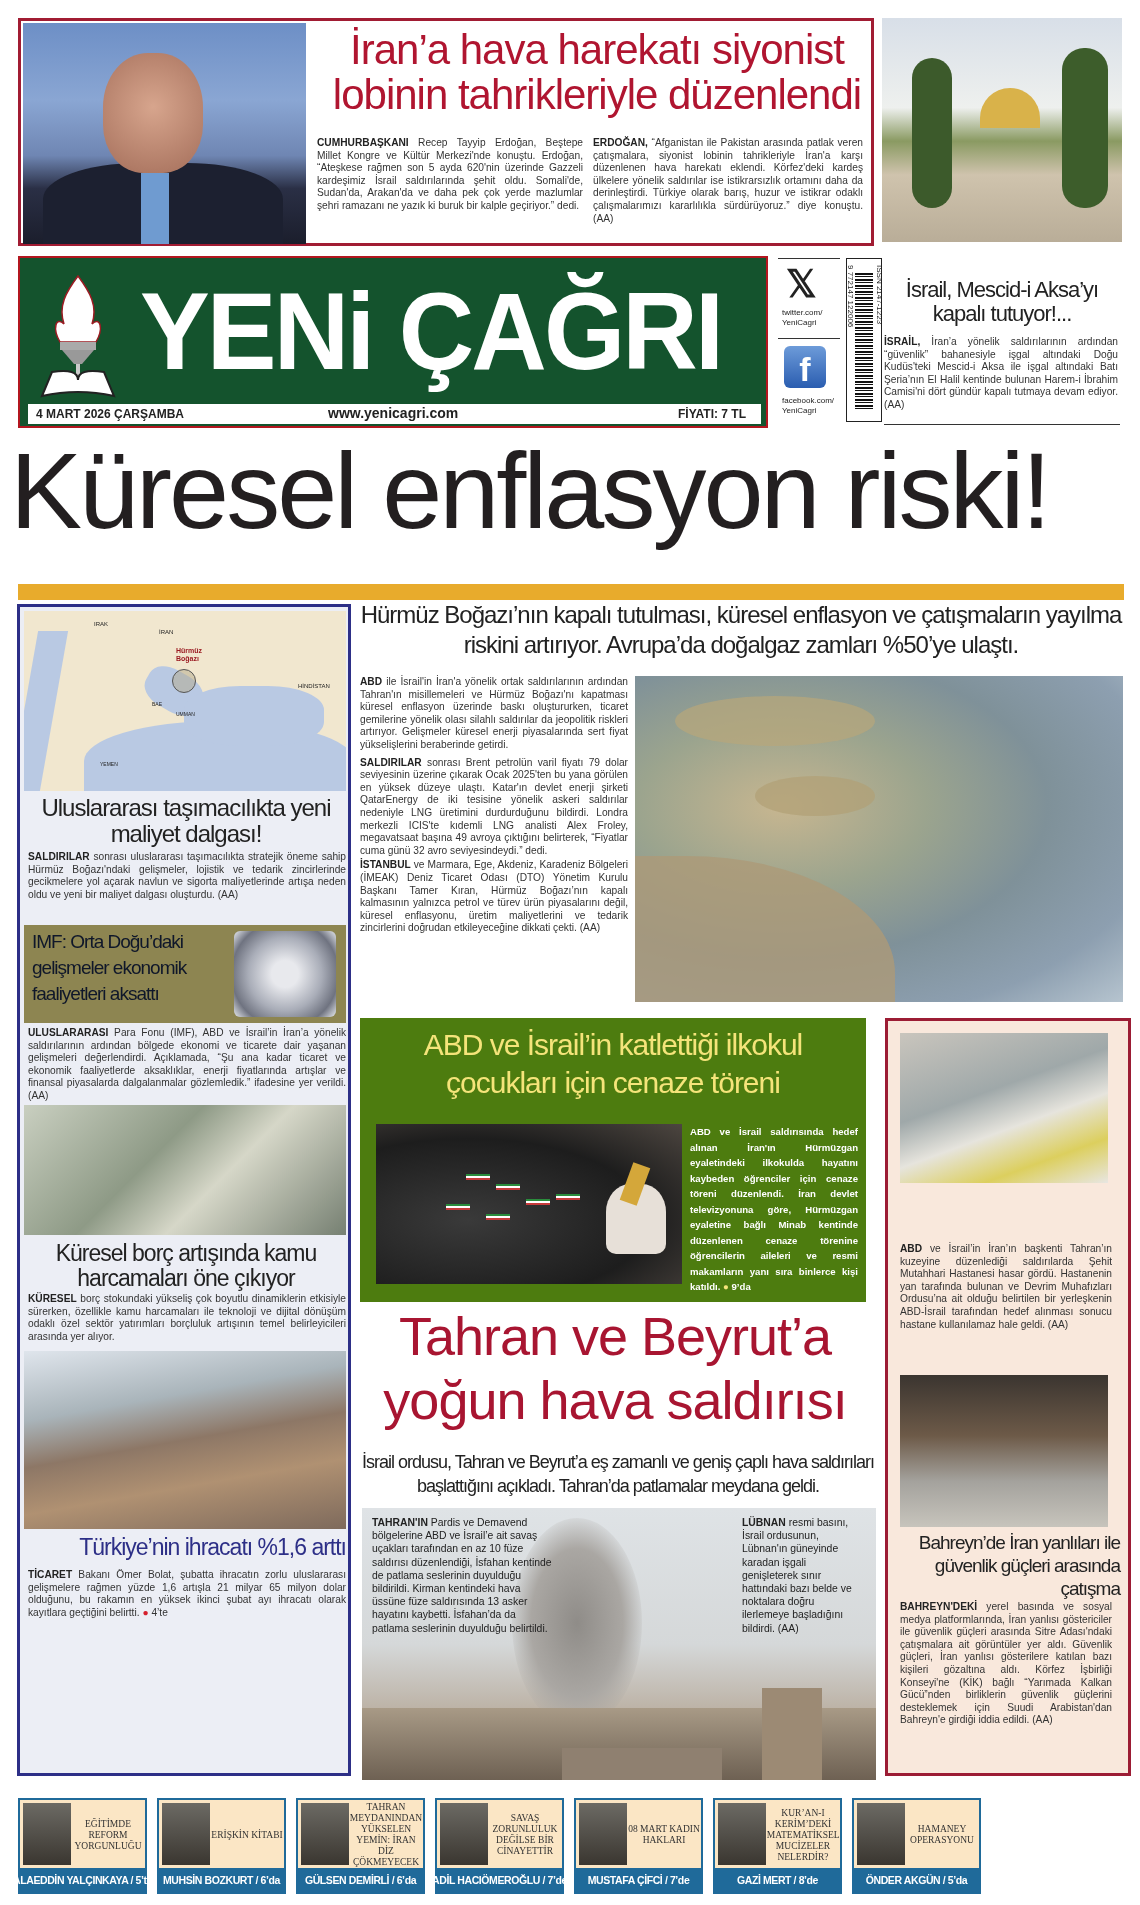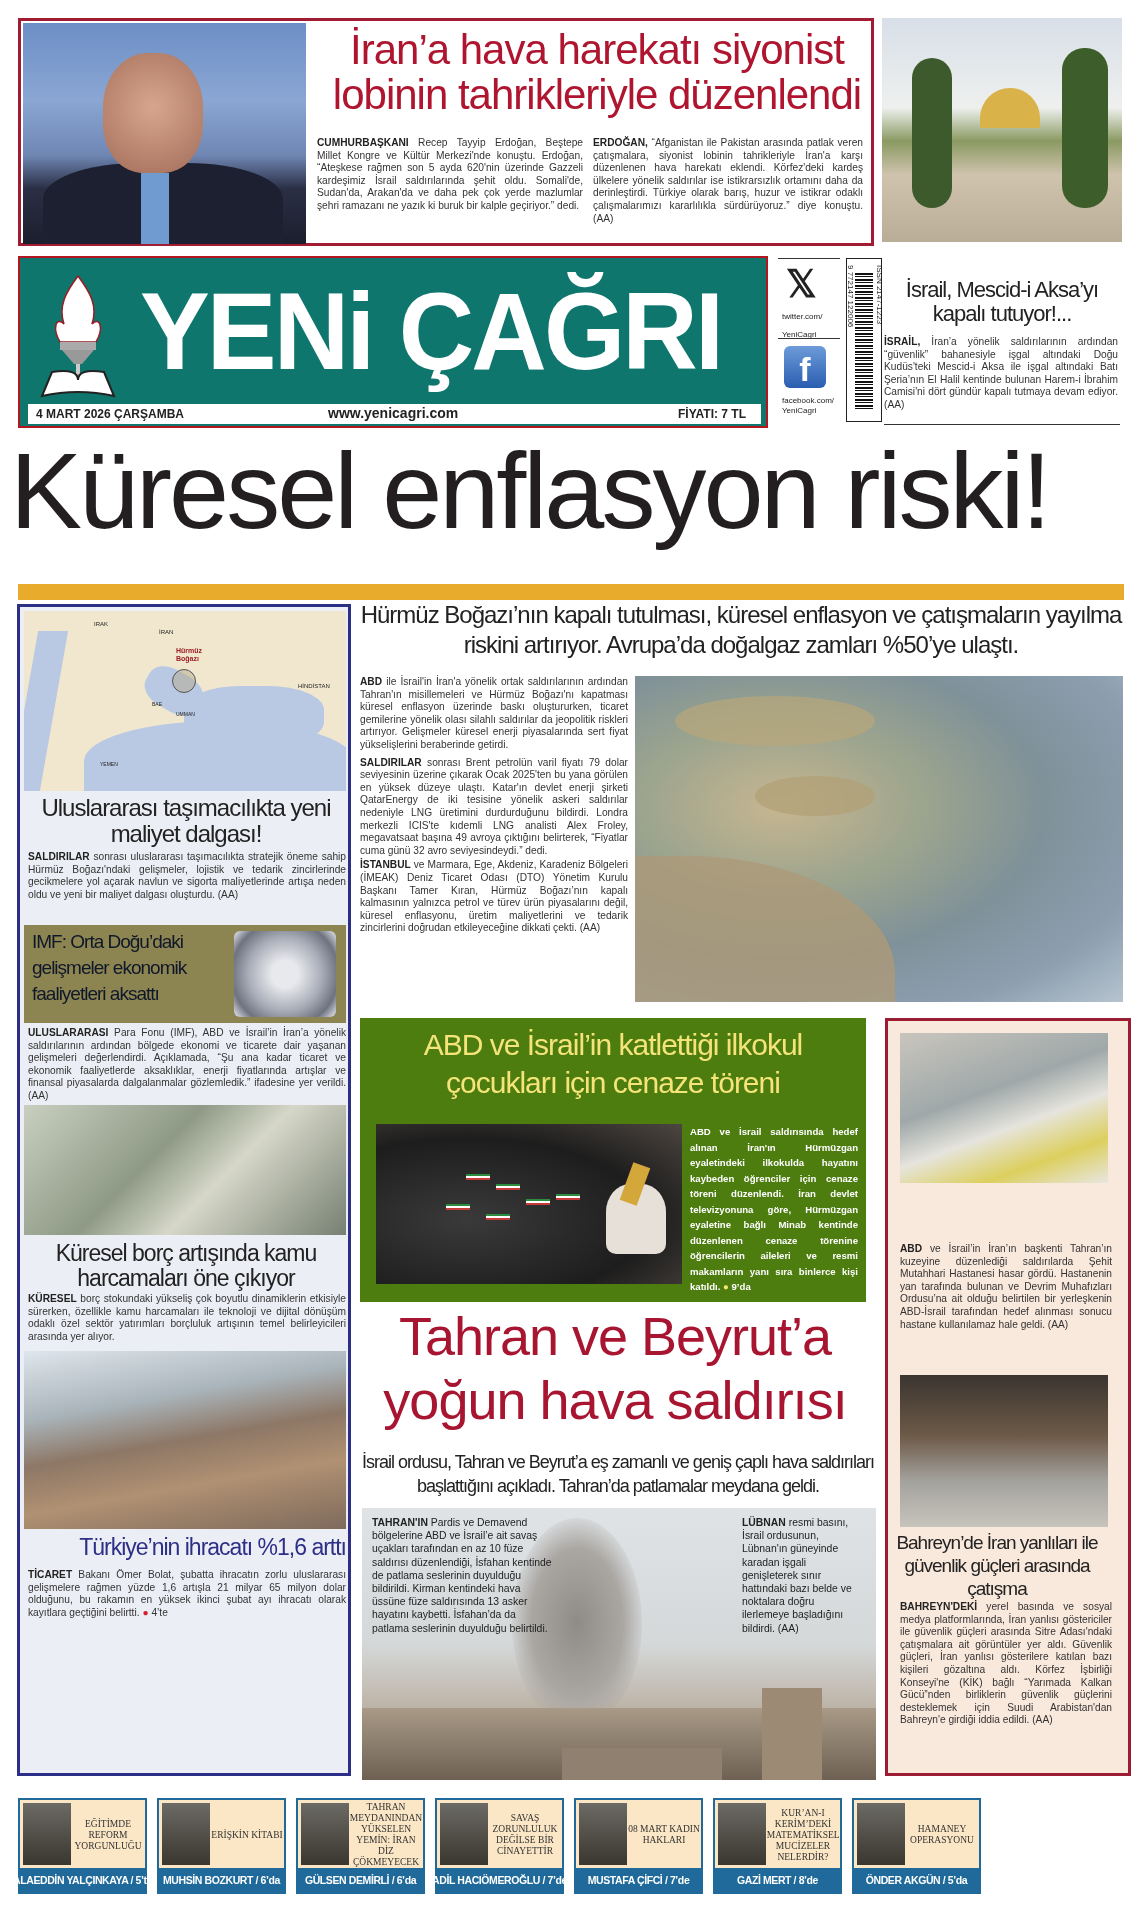--- a/index.html
+++ b/index.html
@@ -17,21 +17,21 @@
 .suit{position:absolute;left:20px;top:140px;width:240px;height:90px;border-radius:40% 40% 0 0;background:#1c2030}
 .tie{position:absolute;left:118px;top:150px;width:28px;height:75px;background:#6f9bd0}
 #top-headline{left:296px;top:6px;width:560px;text-align:center;color:#b01530;font-size:42px;line-height:45px}
 #top-col1{left:296px;top:116px;width:266px}
 #top-col2{left:572px;top:116px;width:270px}
 #aksa-photo{left:882px;top:18px;width:240px;height:224px;background:linear-gradient(180deg,#d8dfe8 0%,#eef0ee 40%,#8a9a62 55%,#cfc3ad 70%,#b9ad98 100%)}
 .dome{position:absolute;left:98px;top:70px;width:60px;height:40px;border-radius:30px 30px 0 0;background:#d9b24a}
 .tree1{position:absolute;left:30px;top:40px;width:40px;height:150px;border-radius:20px;background:#3c5a2b}
 .tree2{position:absolute;left:180px;top:30px;width:46px;height:160px;border-radius:22px;background:#3d5d2b}
 
-#masthead{left:18px;top:256px;width:750px;height:172px;background:#0f766e;border:2px solid #b3161f}
+#masthead{left:18px;top:256px;width:750px;height:172px;background:#14532d;border:2px solid #b3161f}
 #masthead-logo-text{left:120px;top:8px;color:#fff;font-size:110px;line-height:130px;font-weight:bold;letter-spacing:-3px;transform:scaleX(0.95);transform-origin:left}
 #masthead-torch{left:18px;top:14px;width:80px;height:130px}
 #masthead-bar{left:8px;top:146px;width:733px;height:20px;background:#fff;font-size:12px;font-weight:bold}
 #social{left:778px;top:258px;width:62px;height:164px}
 #issn{left:846px;top:258px;width:36px;height:164px;border:1px solid #222;background:#fff}
 #aksa-headline{left:882px;top:278px;width:240px;text-align:center;font-size:22px;line-height:24px}
 #aksa-body{left:884px;top:336px;width:234px}
 
 #main-headline{left:10px;top:432px;width:1120px;font-size:108px;line-height:118px;color:#231f20;white-space:nowrap;letter-spacing:-3px}
 #gold-bar{left:18px;top:584px;width:1106px;height:16px;background:#e8ab2c}
@@ -67,21 +67,21 @@
 #smoke-photo{left:362px;top:1508px;width:514px;height:272px;background:linear-gradient(180deg,#dfe3e6 0%,#d5d8d9 50%,#b6a999 80%,#8b7b6a 100%)}
 .plume{position:absolute;left:150px;top:10px;width:130px;height:210px;border-radius:50%;background:radial-gradient(ellipse,#8f8c88 0%,#aaa7a3 50%,rgba(220,220,220,0) 75%)}
 #smoke-left{left:10px;top:8px;width:180px;font-size:10.4px;line-height:13.2px;color:#222}
 #smoke-right{left:380px;top:8px;width:120px;font-size:10.4px;line-height:13.2px;color:#222}
 
 #right-col{left:885px;top:1018px;width:246px;height:758px;border:3px solid #9c1c34;background:#f9e8dc}
 #hospital-photo{left:12px;top:12px;width:208px;height:150px;background:linear-gradient(160deg,#c9c5bd 0%,#9fa8a9 40%,#e6e4dd 60%,#dccf5e 80%,#e8e6e2 100%)}
 #right-h1{left:8px;top:168px;width:218px;text-align:center;font-size:21px;line-height:25px}
 #right-b1{left:12px;top:222px;width:212px}
 #bahrain-photo{left:12px;top:354px;width:208px;height:152px;background:linear-gradient(180deg,#3b3530 0%,#6d5a48 40%,#a4a29d 70%,#c7c4bc 100%)}
-#right-h2{left:0;top:510px;width:218px;text-align:center;font-size:19px;line-height:23px}
+#right-h2{left:14px;top:510px;width:218px;text-align:right;font-size:19px;line-height:23px}
 #right-b2{left:12px;top:580px;width:212px}
 
 #columnists{left:18px;top:1798px;width:1106px;height:96px;display:flex;gap:10px}
 .colbox{width:129px;height:96px;border:2px solid #1f6a9a;background:#fbe6c5;position:relative}
 .colbox .pic{position:absolute;left:3px;top:3px;width:48px;height:62px;background:linear-gradient(180deg,#6c6a64,#3a3630)}
 .colbox .topic{position:absolute;left:52px;top:4px;width:72px;height:62px;display:flex;align-items:center;justify-content:center;text-align:center;font-family:"Liberation Serif",serif;font-size:9.5px;line-height:11px;color:#333}
 .colbox .name{position:absolute;left:0;bottom:0;width:125px;height:24px;background:#1f6a9a;color:#fff;font-size:10.5px;font-weight:bold;display:flex;align-items:center;justify-content:center;white-space:nowrap;letter-spacing:-0.4px}
 </style>
 </head>
 <body>
@@ -118,21 +118,21 @@
   <div id="masthead-bar" class="abs">
     <span class="abs" style="left:8px;top:3px">4 MART 2026 ÇARŞAMBA</span>
     <span class="abs" style="left:300px;top:1px;font-size:14px">www.yenicagri.com</span>
     <span class="abs" style="left:650px;top:3px">FİYATI: 7 TL</span>
   </div>
 </div>
 
 <div id="social" class="abs">
   <div style="border-top:1px solid #333;height:0"></div>
   <div class="abs" style="left:8px;top:6px;font-size:38px;line-height:40px;font-weight:bold">𝕏</div>
-  <div class="abs" style="left:4px;top:50px;font-size:8px;line-height:18px;width:56px">twitter.com/ YeniCagri</div>
+  <div class="abs" style="left:4px;top:50px;font-size:8px;line-height:10px;width:56px">twitter.com/ YeniCagri</div>
   <div class="abs" style="left:0;top:80px;width:62px;border-top:1px solid #333"></div>
   <div class="abs" style="left:6px;top:88px;width:42px;height:42px;background:linear-gradient(#6d9bd9,#2a5db0);border-radius:6px;color:#fff;font-size:34px;font-weight:bold;text-align:center;line-height:46px">f</div>
   <div class="abs" style="left:4px;top:138px;font-size:8px;line-height:10px;width:56px">facebook.com/ YeniCagri</div>
 </div>
 
 <div id="issn" class="abs">
   <div class="abs" style="left:8px;top:14px;width:18px;height:136px;background:repeating-linear-gradient(180deg,#111 0 2px,#fff 2px 3px,#111 3px 4px,#fff 4px 6px)"></div>
   <div class="abs" style="left:28px;top:6px;font-size:8px;writing-mode:vertical-rl;white-space:nowrap">ISSN 2147-1223</div>
   <div class="abs" style="left:-1px;top:6px;font-size:8px;writing-mode:vertical-rl;white-space:nowrap">9 772147 122006</div>
 </div>

